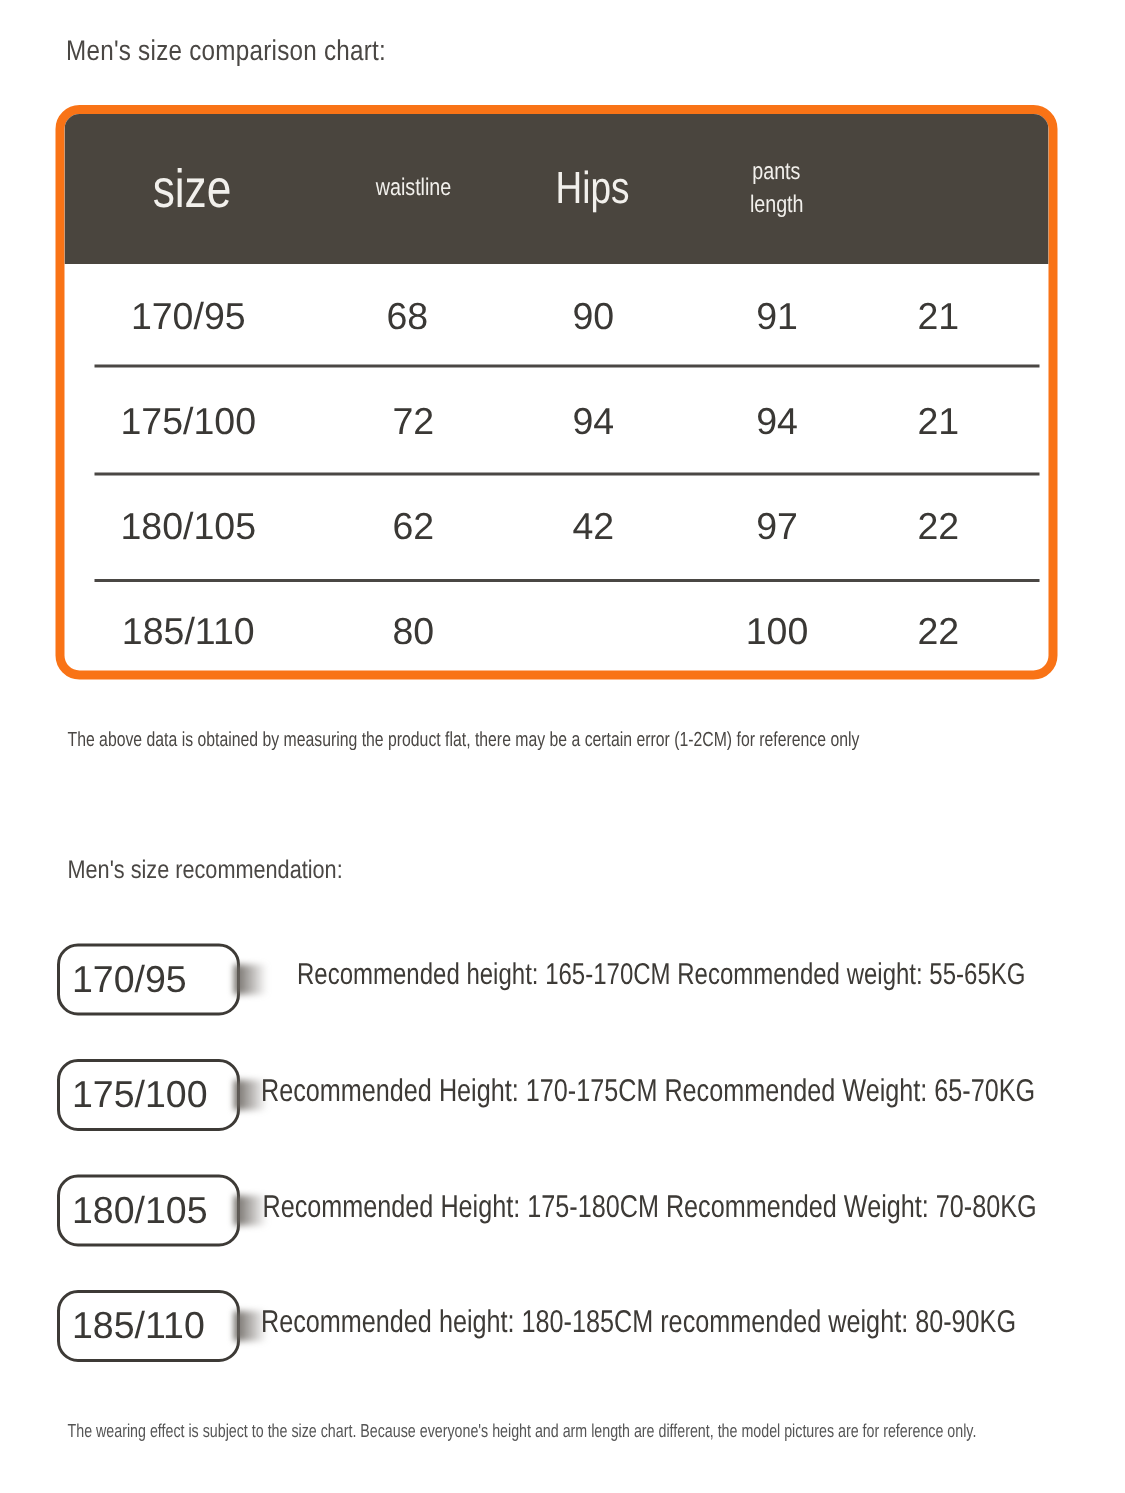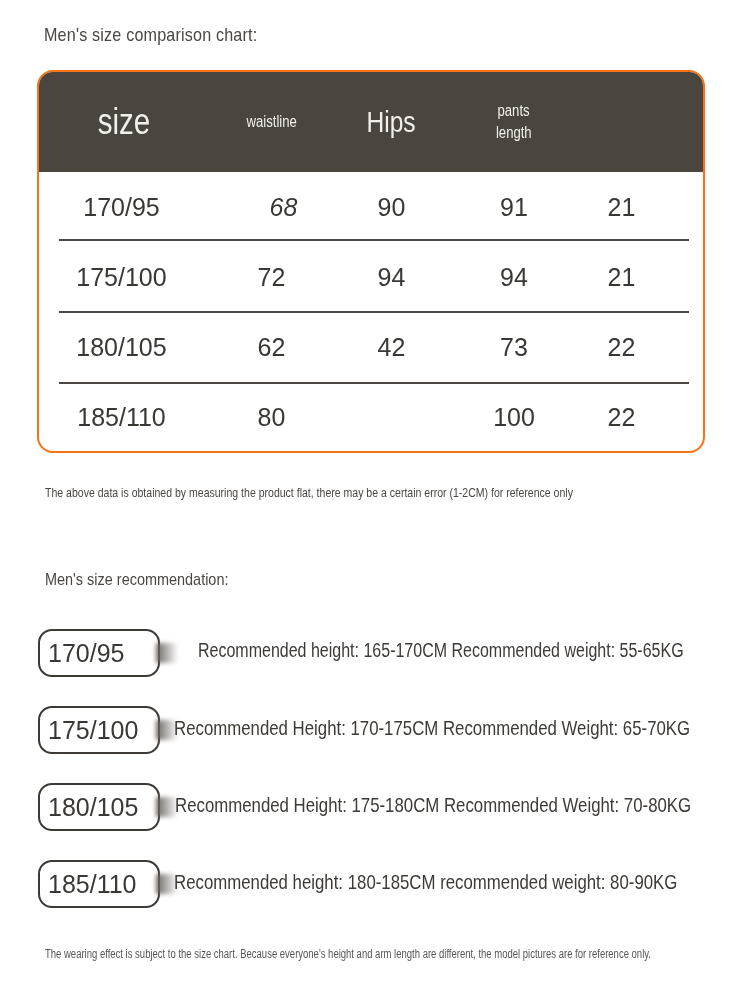--- a/index.html
+++ b/index.html
@@ -1,18 +1,18 @@
 <!DOCTYPE html>
 <html><head>
 <meta charset="utf-8">
 <style>
   html, body { margin:0; padding:0; background:#ffffff; }
   body { width:750px; height:995px; position:relative; overflow:hidden; font-family:"Liberation Sans", sans-serif; color:#3d3a36; }
   .title { position:absolute; left:44px; top:24px; font-size:19px; color:#4a4744; transform:scaleX(0.85); transform-origin:left; white-space:nowrap; letter-spacing:0.2px; }
-  .table { position:absolute; left:37px; top:70px; width:668px; height:383px; border:2px solid #f97316; border-radius:16px; overflow:hidden; box-sizing:border-box; }
+  .table { position:absolute; left:37px; top:70px; width:668px; height:383px; border:6px solid #f97316; border-radius:16px; overflow:hidden; box-sizing:border-box; }
   .thead { position:absolute; left:0; top:0; width:100%; height:100px; background:#4a453e; }
   .th { position:absolute; top:0; height:100px; display:flex; align-items:center; justify-content:center; color:#f2f0ec; text-align:center; line-height:22px; transform-origin:center; }
   .th span { display:inline-block; transform:scaleX(0.82); }
   .row { position:absolute; left:0; width:100%; height:70px; }
   .cell { position:absolute; top:0; height:70px; display:flex; align-items:center; justify-content:center; font-size:25px; color:#3a3835; }
   .sep { position:absolute; left:20px; width:630px; height:2px; background:#4a4744; }
   .note { position:absolute; left:45px; top:485px; font-size:13.5px; color:#4a4744; white-space:nowrap; transform:scaleX(0.78); transform-origin:left; }
   .sub { position:absolute; left:45px; top:570px; font-size:17px; color:#4a4744; white-space:nowrap; transform:scaleX(0.85); transform-origin:left; }
   .rec { position:absolute; left:38px; height:52px; width:720px; }
   .pill { position:absolute; left:0; top:0; width:122px; height:48px; border:2.5px solid #3d3a36; border-radius:14px; box-sizing:border-box; background:#fff; display:flex; align-items:center; padding-left:8px; font-size:25px; color:#3a3835; }
@@ -37,41 +37,41 @@
         <span>pants</span>
         <span>length</span>
       </div>
     <div class="th" style="left:300px;width:105px;font-size:30px;">
         <span>Hips</span>
       </div>
   </div>
 
   <div class="row" style="top:100px;">
     <div class="cell" style="left:15px;width:135px;">170/95</div>
-    <div class="cell" style="left:182px;width:125px;font-style:italic;">68</div>
+    <div class="cell" style="left:166px;width:125px;">68</div>
     <div class="cell" style="left:300px;width:105px;">90</div>
     <div class="cell" style="left:420px;width:110px;">91</div>
     <div class="cell" style="left:530px;width:105px;">21</div>
   </div>
   <div class="sep" style="top:167px;"></div>
 
   <div class="row" style="top:170px;">
     <div class="cell" style="left:15px;width:135px;">175/100</div>
     <div class="cell" style="left:170px;width:125px;">72</div>
     <div class="cell" style="left:300px;width:105px;">94</div>
     <div class="cell" style="left:420px;width:110px;">94</div>
     <div class="cell" style="left:530px;width:105px;">21</div>
   </div>
   <div class="sep" style="top:239px;"></div>
 
   <div class="row" style="top:240px;">
     <div class="cell" style="left:15px;width:135px;">180/105</div>
     <div class="cell" style="left:170px;width:125px;">62</div>
     <div class="cell" style="left:300px;width:105px;">42</div>
-    <div class="cell" style="left:420px;width:110px;">73</div>
+    <div class="cell" style="left:420px;width:110px;">97</div>
     <div class="cell" style="left:530px;width:105px;">22</div>
   </div>
   <div class="sep" style="top:310px;"></div>
 
   <div class="row" style="top:310px;">
     <div class="cell" style="left:15px;width:135px;">185/110</div>
     <div class="cell" style="left:170px;width:125px;">80</div>
     <div class="cell" style="left:300px;width:105px;margin-top:48px;">102</div>
     <div class="cell" style="left:420px;width:110px;">100</div>
     <div class="cell" style="left:530px;width:105px;">22</div>

